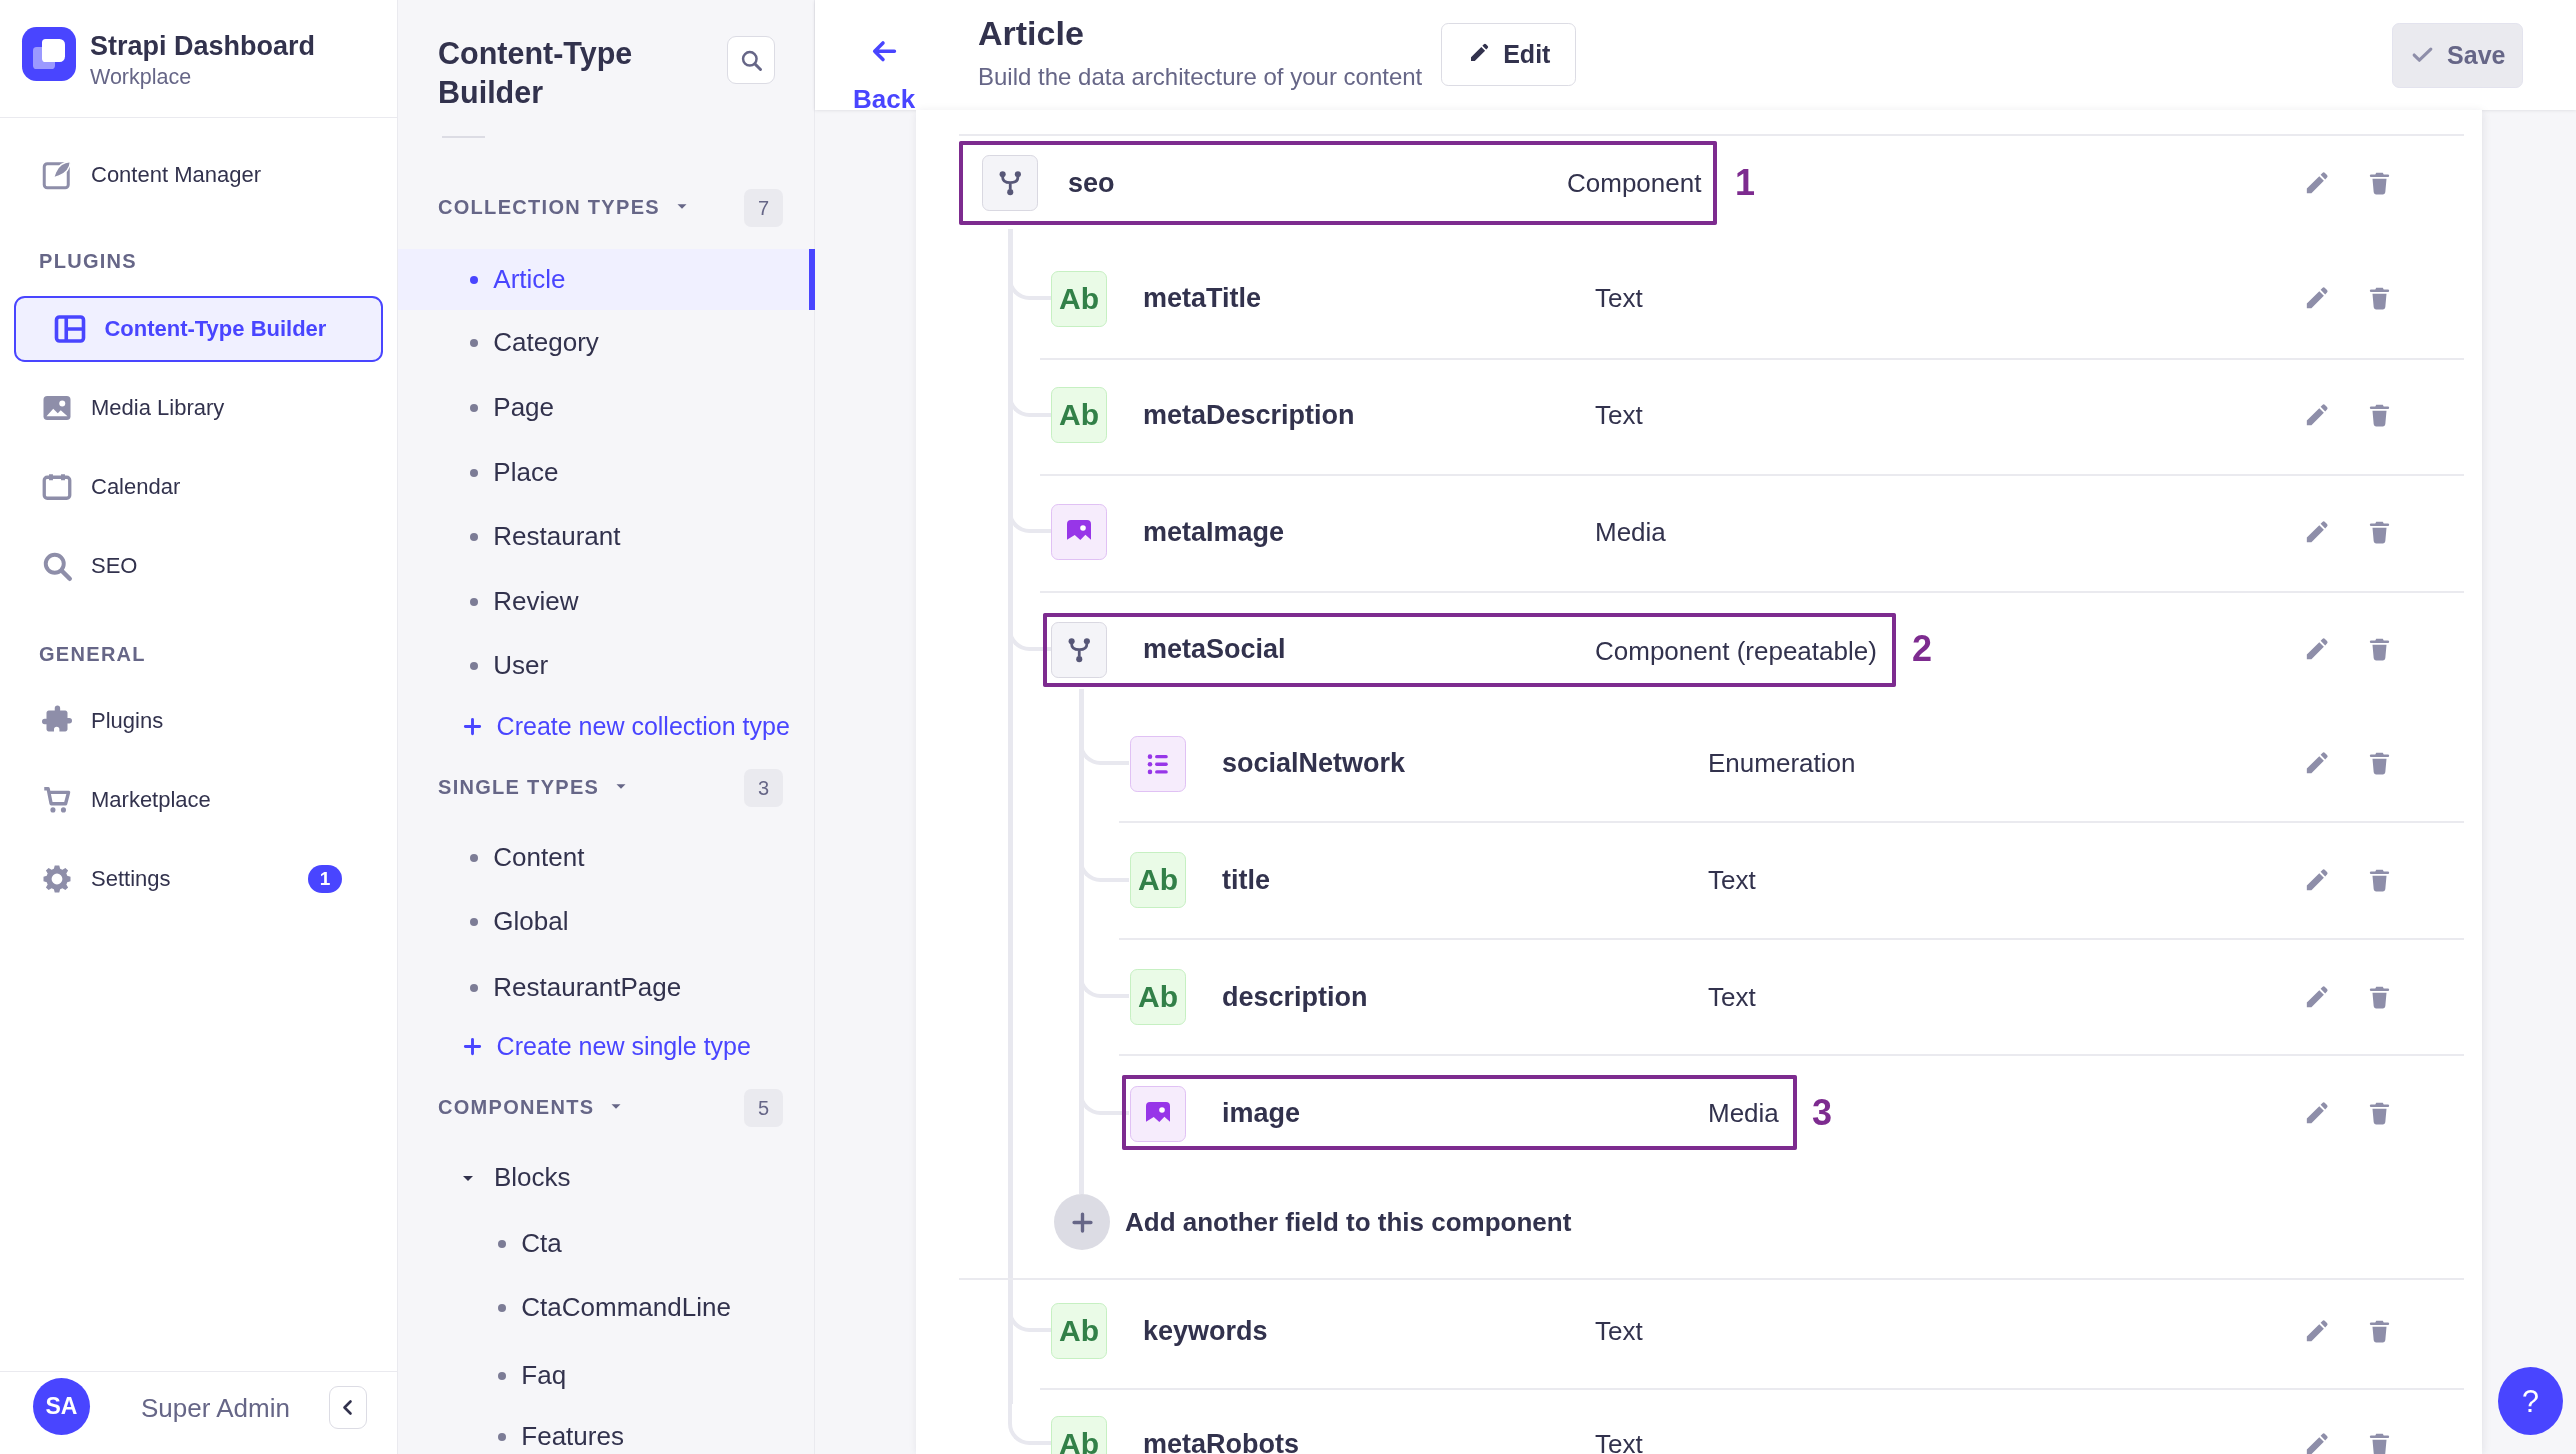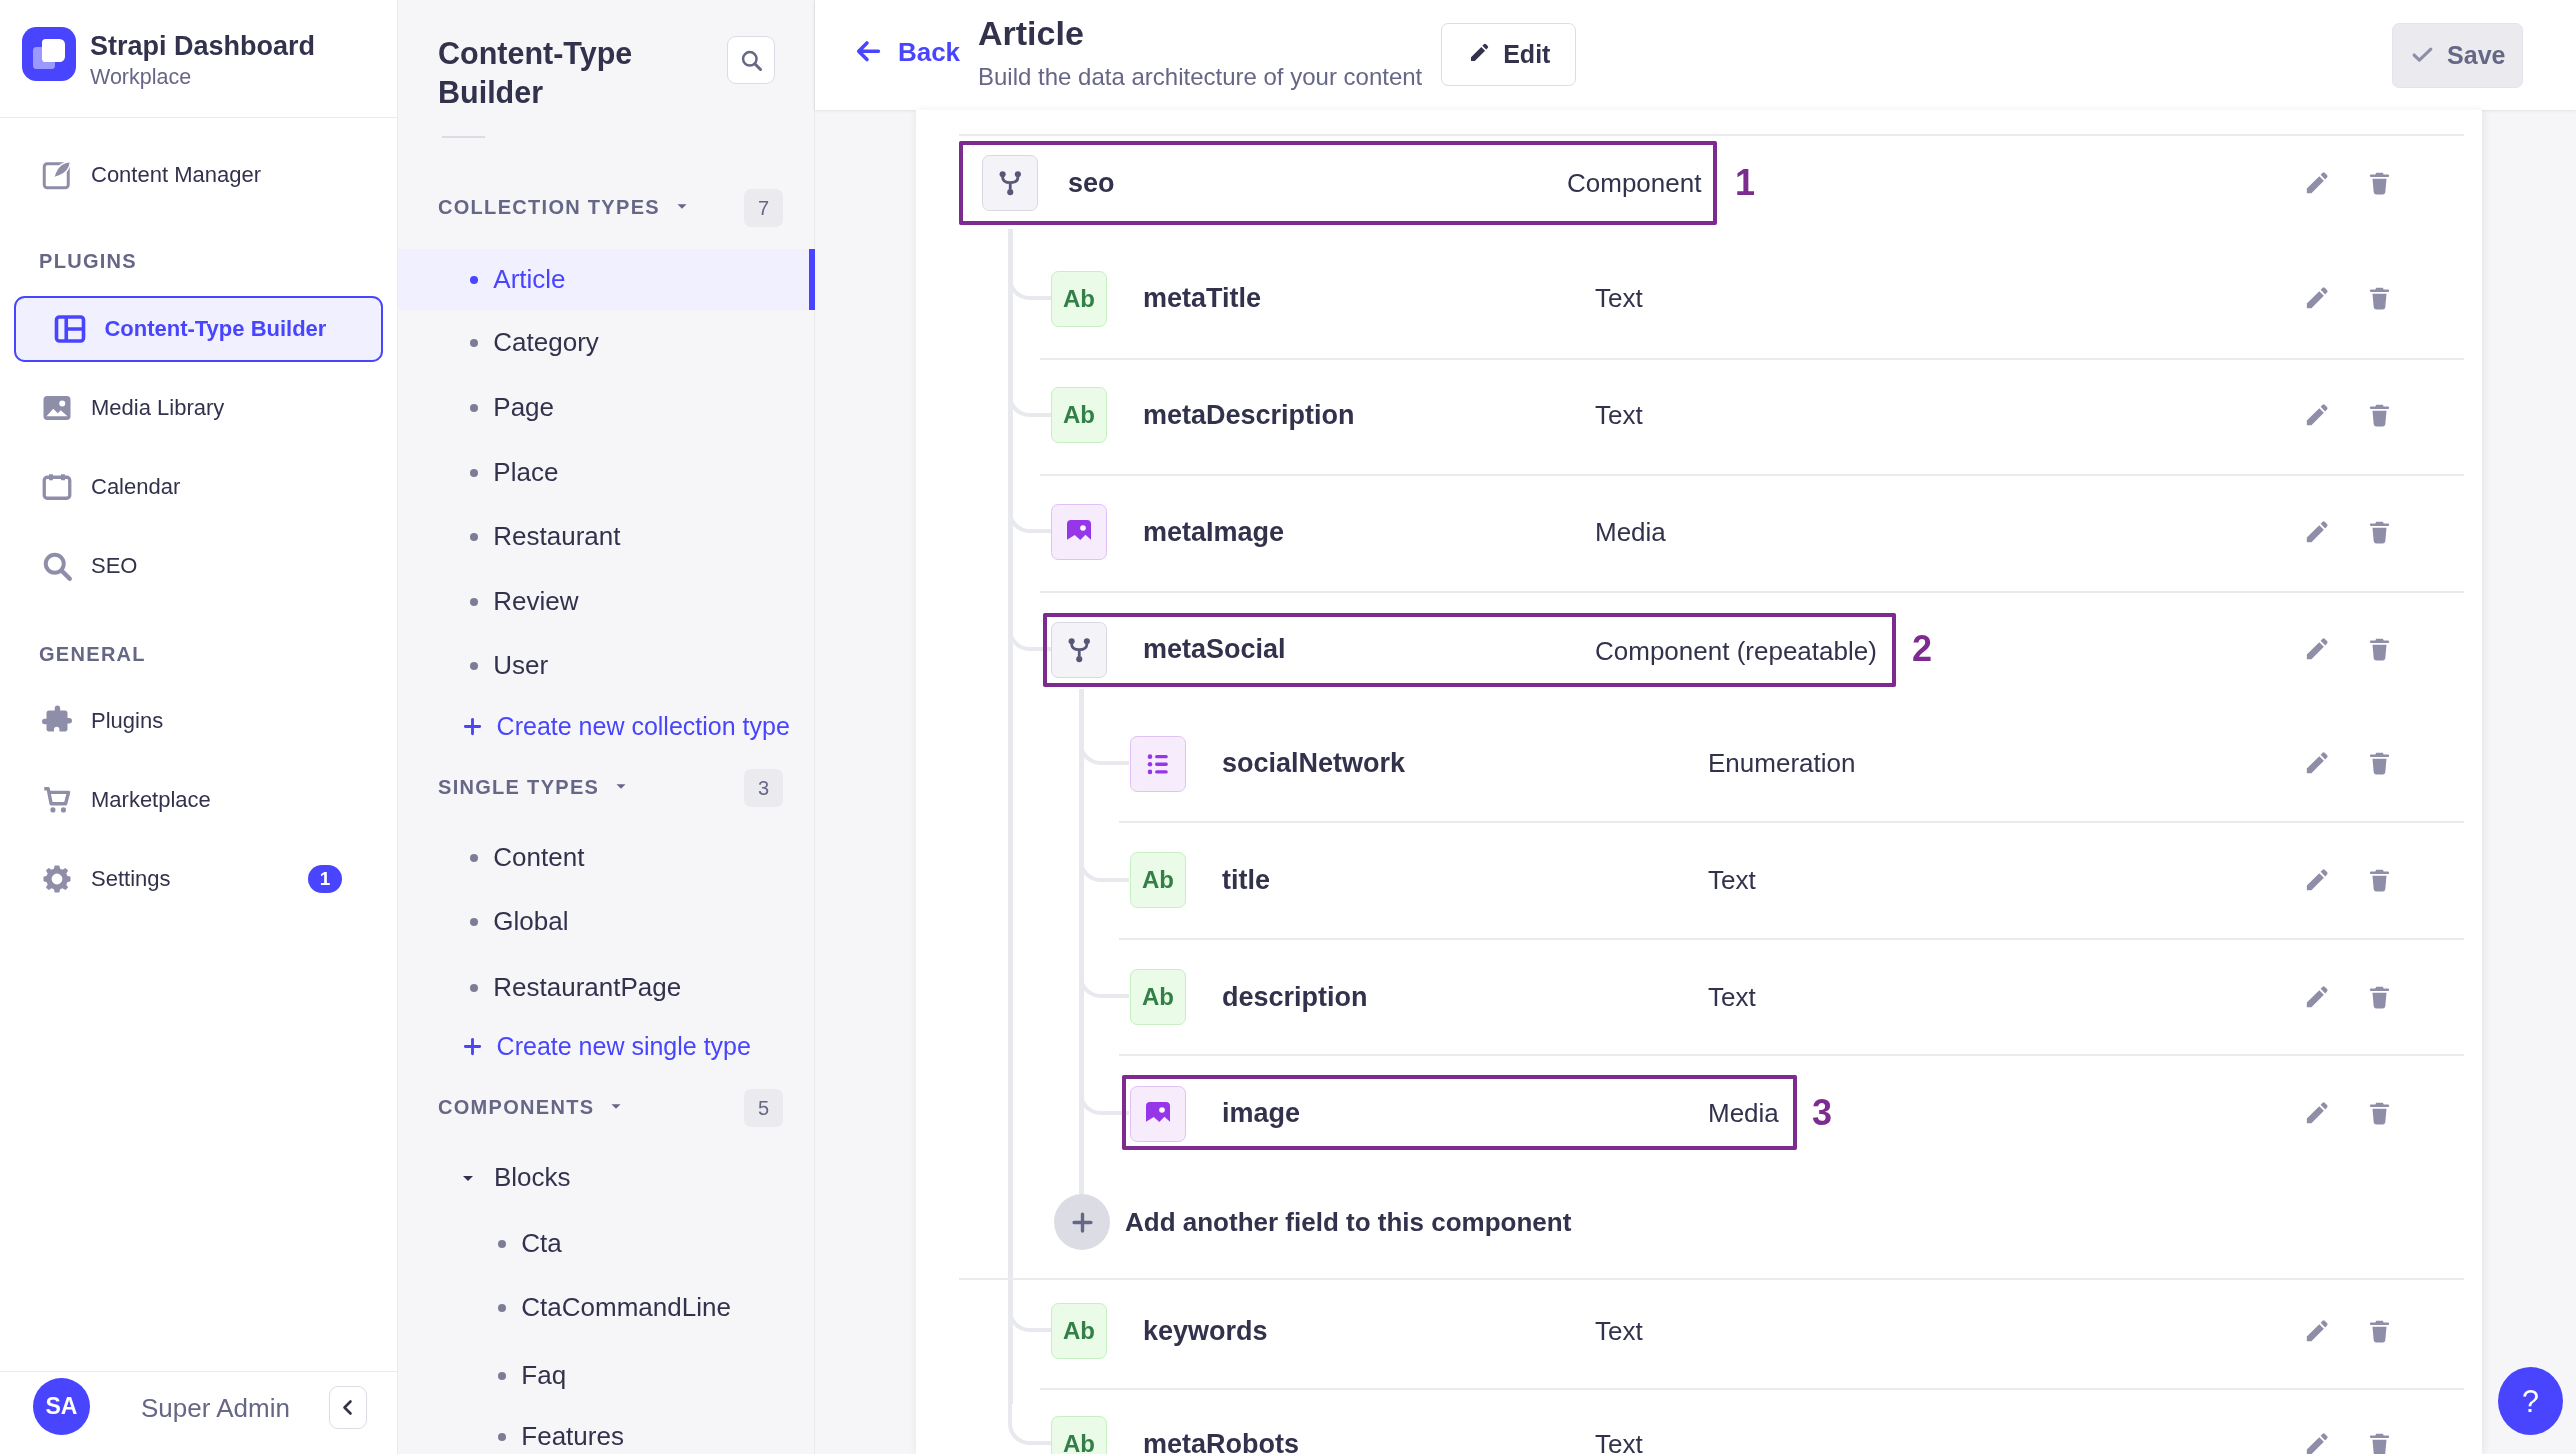--- a/index.html
+++ b/index.html
@@ -48,41 +48,41 @@
   .p-item.active .rbar{position:absolute;right:0;top:0;width:6.3px;height:100%;background:#4945ff;}
   .p-link{position:absolute;left:0;width:417px;height:57px;display:flex;align-items:center;}
   .p-link .pl{margin-left:63px;display:flex;}
   .p-link .lb{margin-left:12.6px;font-size:25px;color:#4945ff;}
   .p-group{position:absolute;left:0;width:417px;height:59px;display:flex;align-items:center;}
   .p-group .car{margin-left:60px;display:flex;}
   .p-group .lb{margin-left:16px;font-size:26px;color:#32324d;}
   
   #main-bg{left:815px;top:110px;width:1761px;height:1344px;background:#f6f6f9;}
   #header{left:815px;top:0;width:1761px;height:110px;background:#fff;box-shadow:0 0.9px 3.6px rgba(33,33,52,.12);}
-  #back-link{left:38px;top:36px;display:flex;align-items:center;gap:14.4px;}
+  #back-link{left:38px;top:36px;display:flex;align-items:center;gap:14.4px;flex-direction:column;}
   #back-link .lb{font-size:26px;font-weight:600;color:#4945ff;}
   #page-title{left:163px;top:14.4px;font-size:34px;font-weight:700;color:#32324d;}
   #page-sub{left:163px;top:63px;font-size:24px;color:#666687;}
   .btn{position:absolute;display:flex;align-items:center;justify-content:center;gap:12.6px;border-radius:7.2px;box-sizing:border-box;}
   #edit-btn{left:626px;top:23px;width:135px;height:63px;background:#fff;border:0.9px solid #dcdce4;}
   #edit-btn .lb{font-size:25px;font-weight:600;color:#32324d;}
   #add-field-btn{left:1281px;top:23px;width:278px;height:65px;background:#f0f0ff;border:0.9px solid #d9d8ff;}
   #add-field-btn .lb{font-size:25px;font-weight:600;color:#4945ff;}
   #save-btn{left:1577px;top:23px;width:131px;height:65px;background:#eaeaef;border:0.9px solid #e3e3ee;}
   #save-btn .lb{font-size:25px;font-weight:600;color:#666687;}
   
   #fields-card{left:916px;top:110px;width:1566px;height:1344px;background:#fff;overflow:hidden;
                box-shadow:0.9px 0.9px 9px rgba(33,33,52,.1);}
   .fdiv{position:absolute;height:1.8px;background:#eaeaef;}
   .tline{position:absolute;width:4.5px;background:#e8e8ef;}
   .tbranch{position:absolute;border-left:4.5px solid #e8e8ef;border-bottom:4.5px solid #e8e8ef;
            border-bottom-left-radius:21.5px;box-sizing:border-box;}
   .icbox{position:absolute;width:56px;height:56px;border-radius:7.2px;box-sizing:border-box;
          display:flex;align-items:center;justify-content:center;}
-  .icbox.text{background:#eafbe7;border:0.9px solid #c6f0c2;color:#328048;font-size:24px;font-weight:700;}
+  .icbox.text{background:#eafbe7;border:0.9px solid #c6f0c2;color:#328048;font-size:30px;font-weight:700;}
   .icbox.component{background:#f4f4f8;border:0.9px solid #d9d8e1;}
   .icbox.media,.icbox.enumeration{background:#f6ecfc;border:0.9px solid #e0c1f4;}
   .fname{position:absolute;font-size:27px;font-weight:600;color:#32324d;transform:translateY(-50%);}
   .ftype{position:absolute;font-size:26px;color:#32324d;transform:translateY(-50%);}
   .rowbtn{position:absolute;width:36px;height:36px;transform:translateY(-50%);display:flex;align-items:center;justify-content:center;background:none;border:none;padding:0;}
   .anno{position:absolute;border:4.5px solid #7d2b8f;box-sizing:border-box;border-radius:1.8px;}
   .anno-num{position:absolute;font-size:36px;font-weight:700;color:#7d2b8f;transform:translateY(-50%);}
   #add-comp-circle{position:absolute;left:138px;top:1084px;width:56px;height:56px;border-radius:50%;
         background:#dcdce4;display:flex;align-items:center;justify-content:center;border:none;padding:0;}
   #add-comp-label{position:absolute;left:209px;top:1112px;font-size:26px;font-weight:600;color:#32324d;transform:translateY(-50%);}

